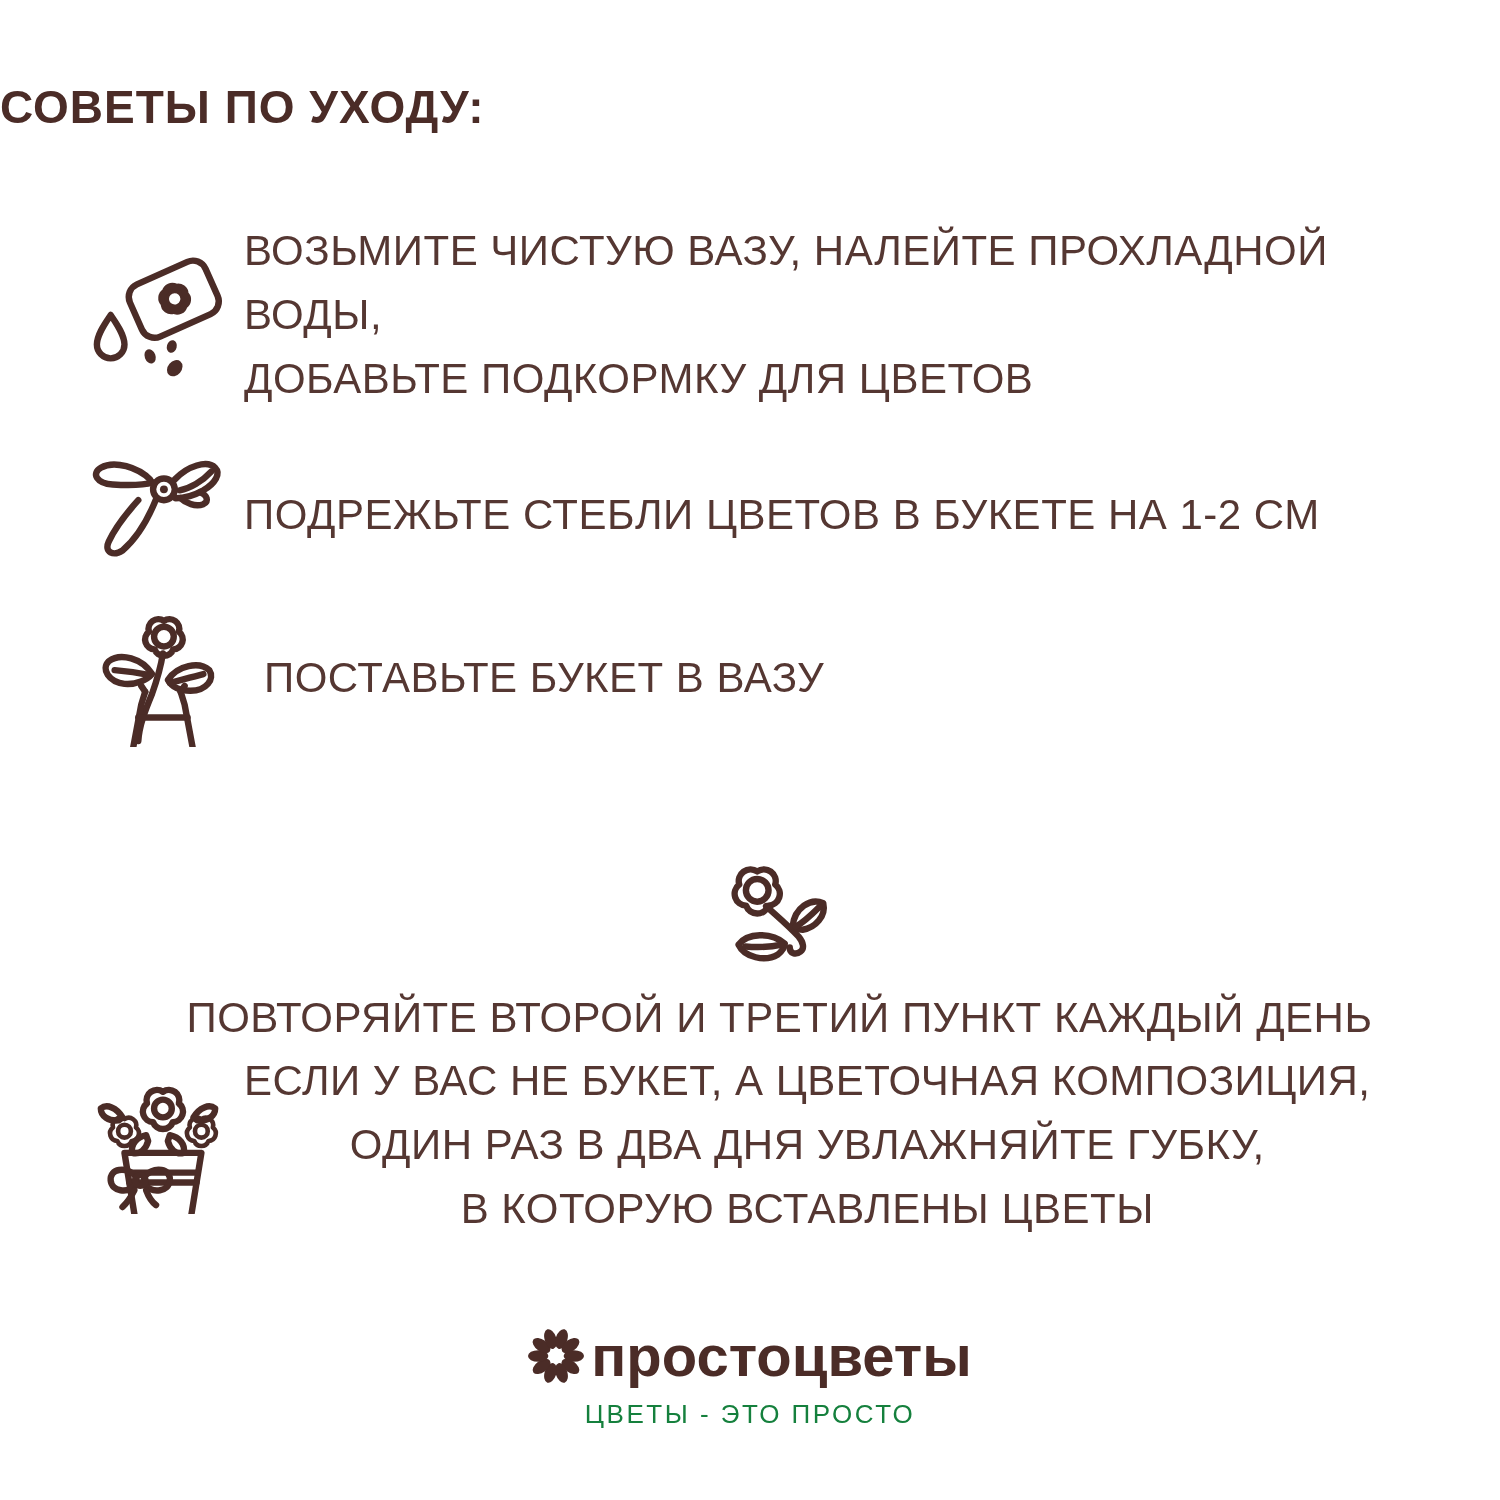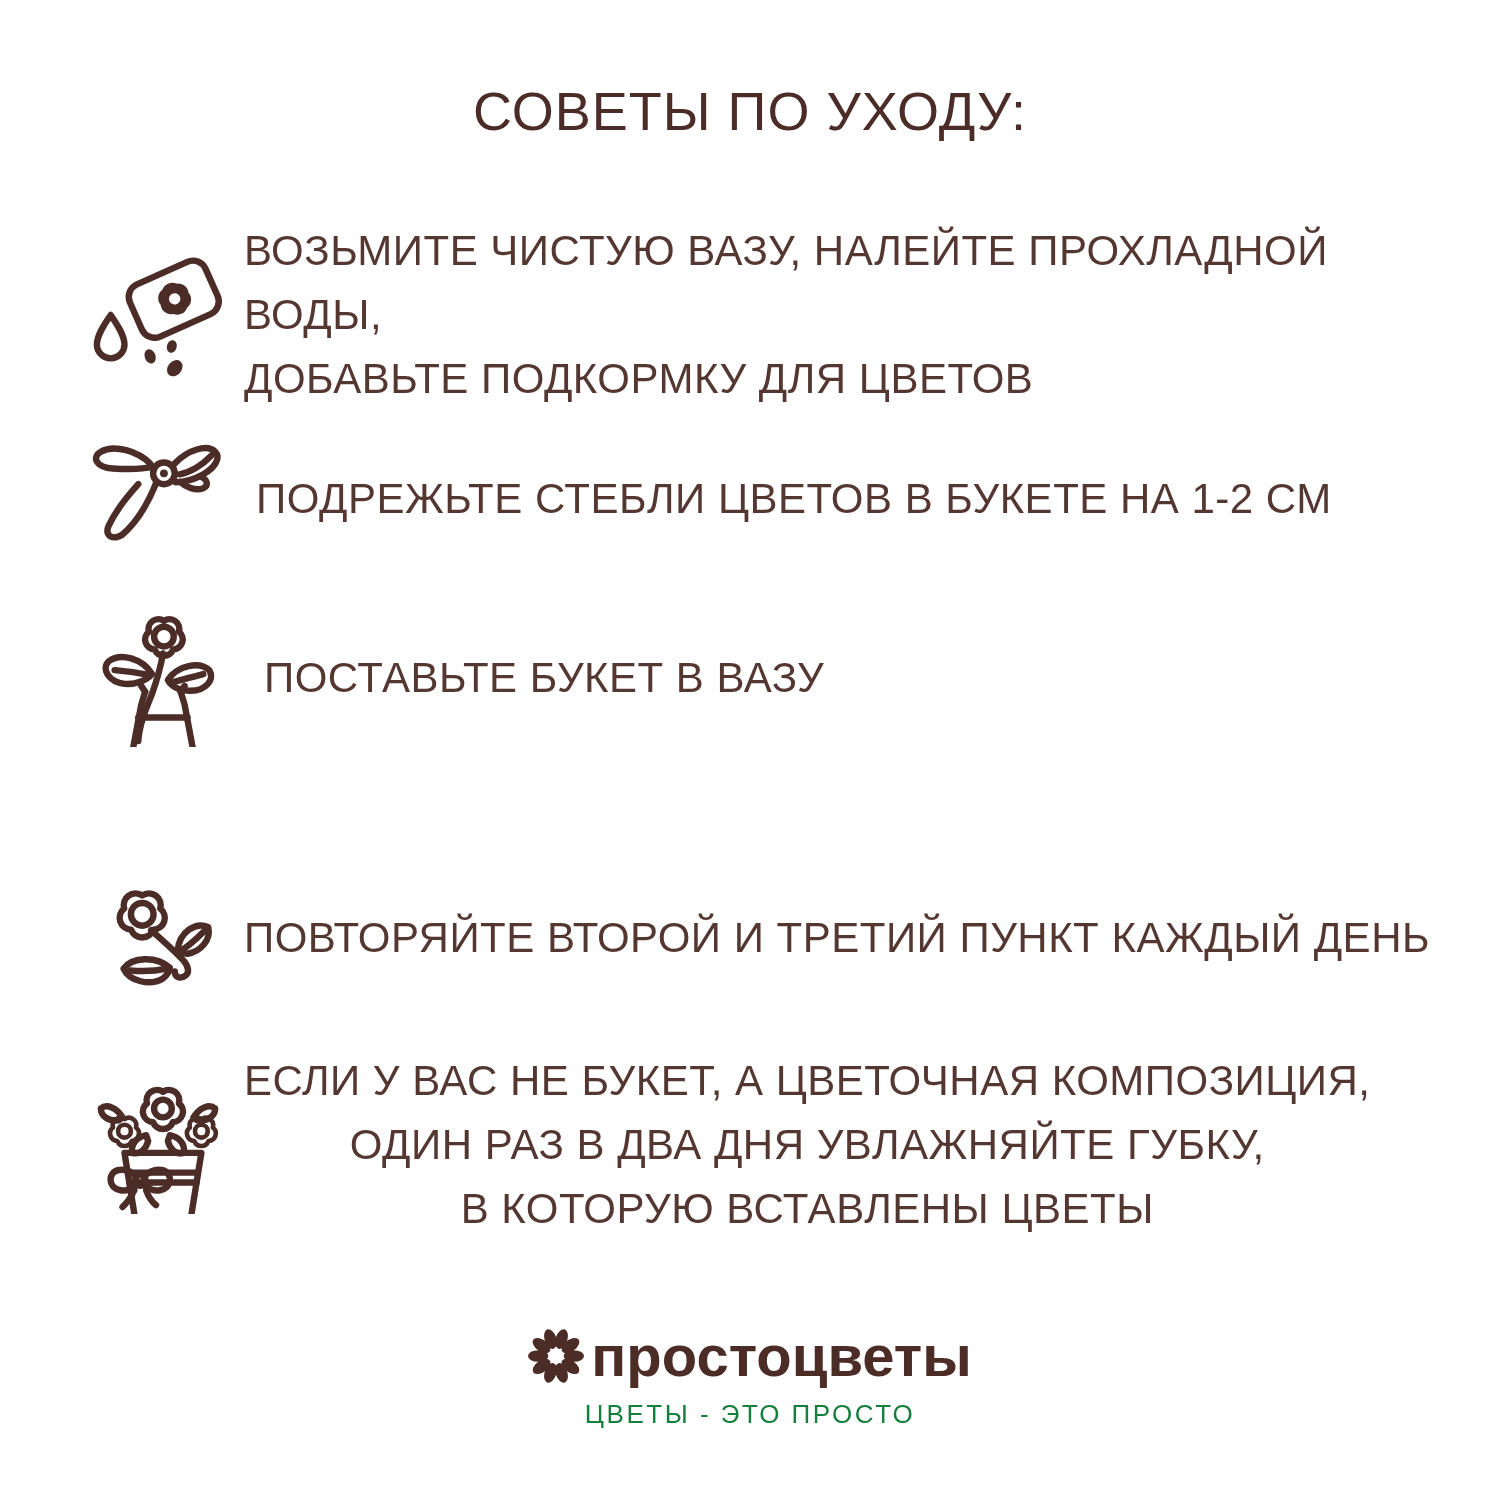--- a/index.html
+++ b/index.html
@@ -1,28 +1,28 @@
 <!DOCTYPE html>
 <html><head>
 <meta charset="utf-8">
 <style>
   html,body{margin:0;padding:0;background:#fff;}
   .page{position:relative;width:1500px;height:1500px;background:#ffffff;overflow:hidden;
         font-family:"Liberation Sans", sans-serif;}
-  .title{position:absolute;top:80px;left:0;width:100%;text-align:center;
-         font-size:54px;font-weight:normal;letter-spacing:1px;color:#4b2c27;}
+  .title{position:absolute;top:80px;left:0;width:100%;text-align:left;
+         font-size:46px;font-weight:bold;letter-spacing:1px;color:#4b2c27;}
   .tip{position:absolute;left:85px;right:40px;display:flex;align-items:center;}
   .tip-icon{flex:0 0 145px;width:145px;height:145px;display:flex;align-items:center;justify-content:center;}
   .tip-icon svg{width:138px;height:138px;}
   .tip-text{margin-left:14px;font-size:42px;line-height:64px;letter-spacing:0.5px;
             color:#553732;white-space:pre-line;}
   .t1{top:240px;height:150px;}
-  .t2{top:424px;height:150px;gap:12px;}
+  .t2{top:440px;height:150px;}
   .t3{top:603px;height:150px;gap:20px;}
-  .t4{top:863px;height:150px;}
+  .t4{top:841px;height:150px;flex-direction:column;}
   .t5{top:1045px;height:200px;text-align:center;}
   .icon-stroke{stroke:#4b2c27;stroke-width:6.5;fill:none;stroke-linecap:round;stroke-linejoin:round;}
   .icon-fill{fill:#4b2c27;stroke:none;}
   .footer{position:absolute;top:1298px;left:0;width:100%;text-align:center;}
   .brand-row{display:flex;justify-content:center;align-items:center;gap:7px;margin-top:24px;}
   .brand-row svg{width:56px;height:56px;}
   .brand-name{font-size:58px;font-weight:bold;color:#4b2c27;}
   .tagline{margin-top:10px;font-size:26px;letter-spacing:2.5px;color:#15803d;}
 </style>
 </head>

